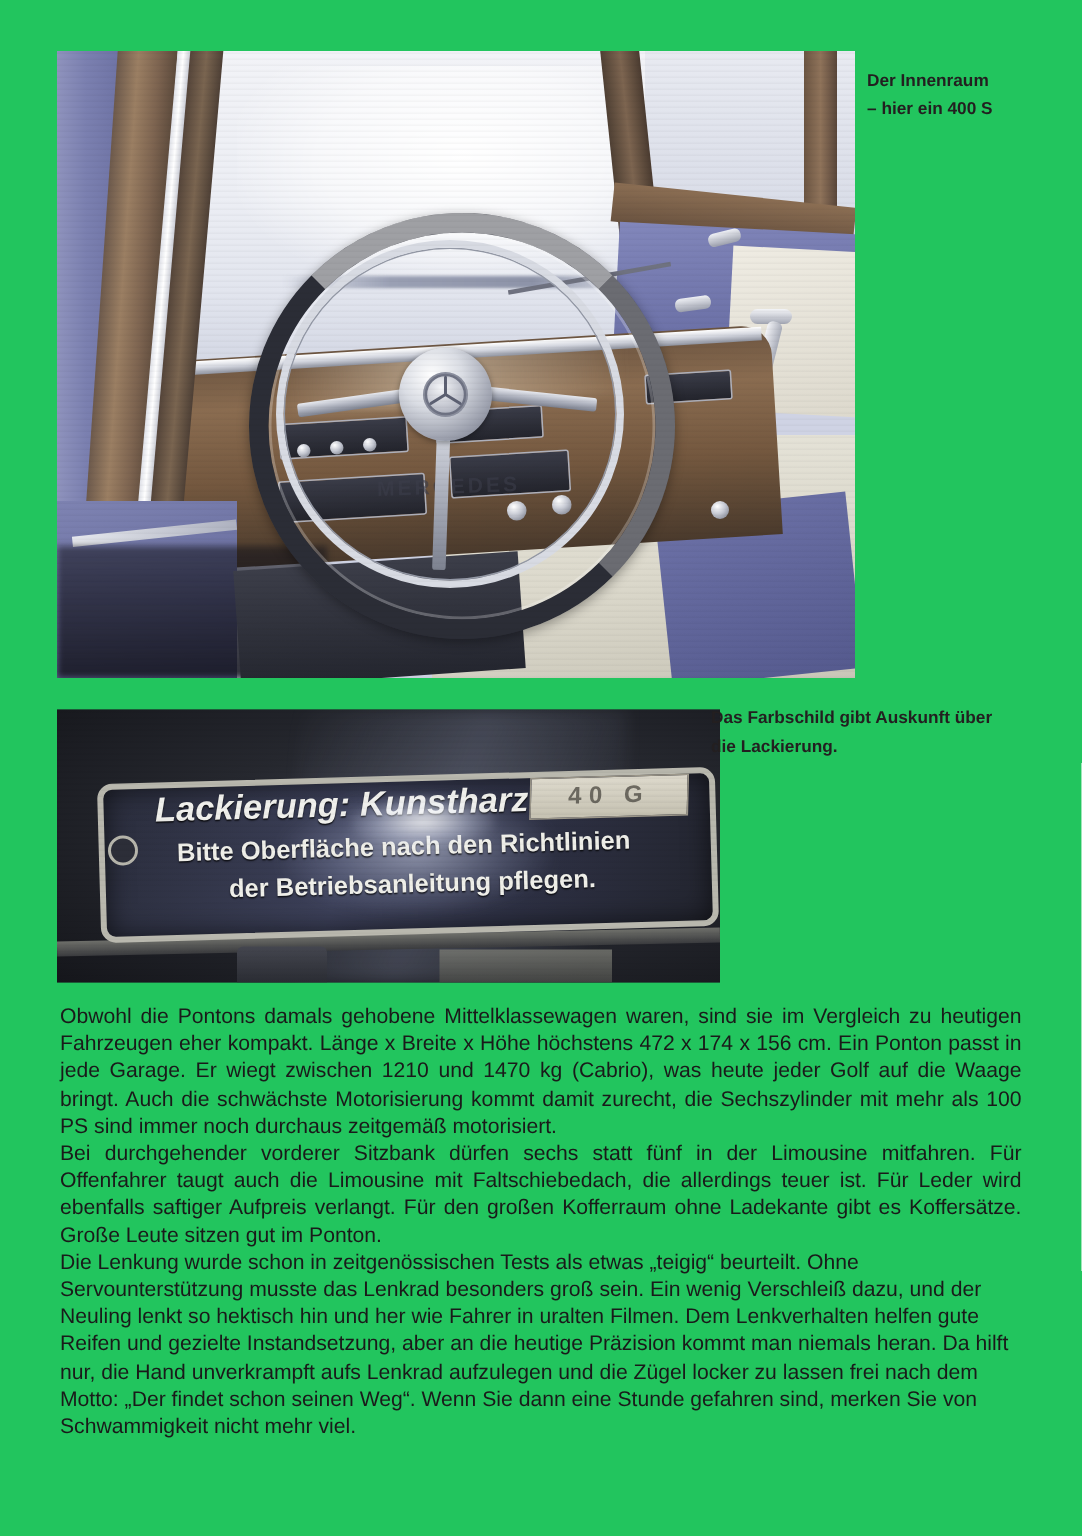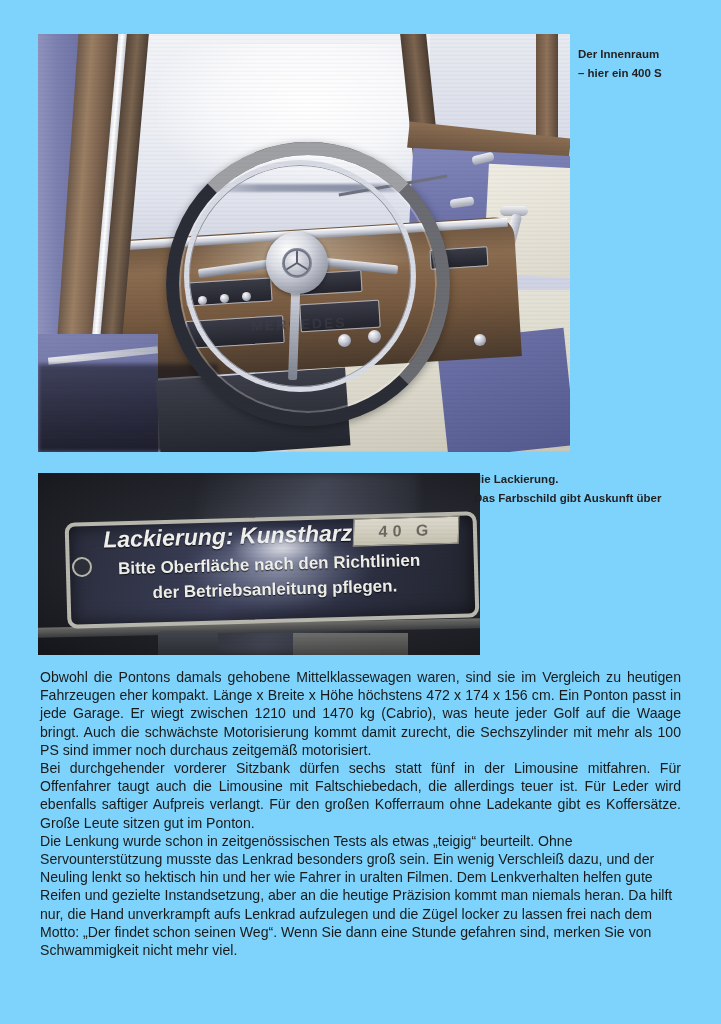--- a/index.html
+++ b/index.html
@@ -13,21 +13,21 @@
     position: relative;
     overflow: hidden;
     font-family: "Liberation Sans", sans-serif;
   }
 
   .page {
     position: absolute;
     left: 0; top: 0;
     width: 721px;
     height: 1024px;
-    background: #7dd3fc;
+    background: #22c55e;
   }
 
   
   .photo-interior {
     position: absolute;
     left: 38px; top: 34px;
     width: 532px; height: 418px;
     overflow: hidden;
     background: #cfd3e4;
   }
@@ -515,22 +515,22 @@
         <span>40 G</span>
       </div>
       <div class="pl-line2">Bitte Oberfläche nach den Richtlinien</div>
       <div class="pl-line3">der Betriebsanleitung pflegen.</div>
     </div>
     <div class="ph-layer pl-glare"></div>
     <div class="ph-layer photo-grain"></div>
   </div>
 
   <div class="caption caption-2">
+    <div>Das Farbschild gibt Auskunft über</div>
     <div>die Lackierung.</div>
-    <div>Das Farbschild gibt Auskunft über</div>
   </div>
 
   <div class="body-text">
     <p>Obwohl die Pontons damals gehobene Mittelklassewagen waren, sind sie im Vergleich zu heutigen Fahrzeugen eher kompakt. Länge x Breite x Höhe höchstens 472 x 174 x 156 cm. Ein Ponton passt in jede Garage. Er wiegt zwischen 1210 und 1470 kg (Cabrio), was heute jeder Golf auf die Waage bringt. Auch die schwächste Motorisierung kommt damit zurecht, die Sechszylinder mit mehr als 100 PS sind immer noch durchaus zeitgemäß motorisiert.</p>
     <p>Bei durchgehender vorderer Sitzbank dürfen sechs statt fünf in der Limousine mitfahren. Für Offenfahrer taugt auch die Limousine mit Faltschiebedach, die allerdings teuer ist. Für Leder wird ebenfalls saftiger Aufpreis verlangt. Für den großen Kofferraum ohne Ladekante gibt es Koffersätze. Große Leute sitzen gut im Ponton.</p>
     <p>Die Lenkung wurde schon in zeitgenössischen Tests als etwas „teigig“ beurteilt. Ohne Servounterstützung musste das Lenkrad besonders groß sein. Ein wenig Verschleiß dazu, und der Neuling lenkt so hektisch hin und her wie Fahrer in uralten Filmen. Dem Lenkverhalten helfen gute Reifen und gezielte Instandsetzung, aber an die heutige Präzision kommt man niemals heran. Da hilft nur, die Hand unverkrampft aufs Lenkrad aufzulegen und die Zügel locker zu lassen frei nach dem Motto: „Der findet schon seinen Weg“. Wenn Sie dann eine Stunde gefahren sind, merken Sie von Schwammigkeit nicht mehr viel.</p>
   </div>
 
   <div class="footer-bar">
     <div class="footer-bar-top"></div>

